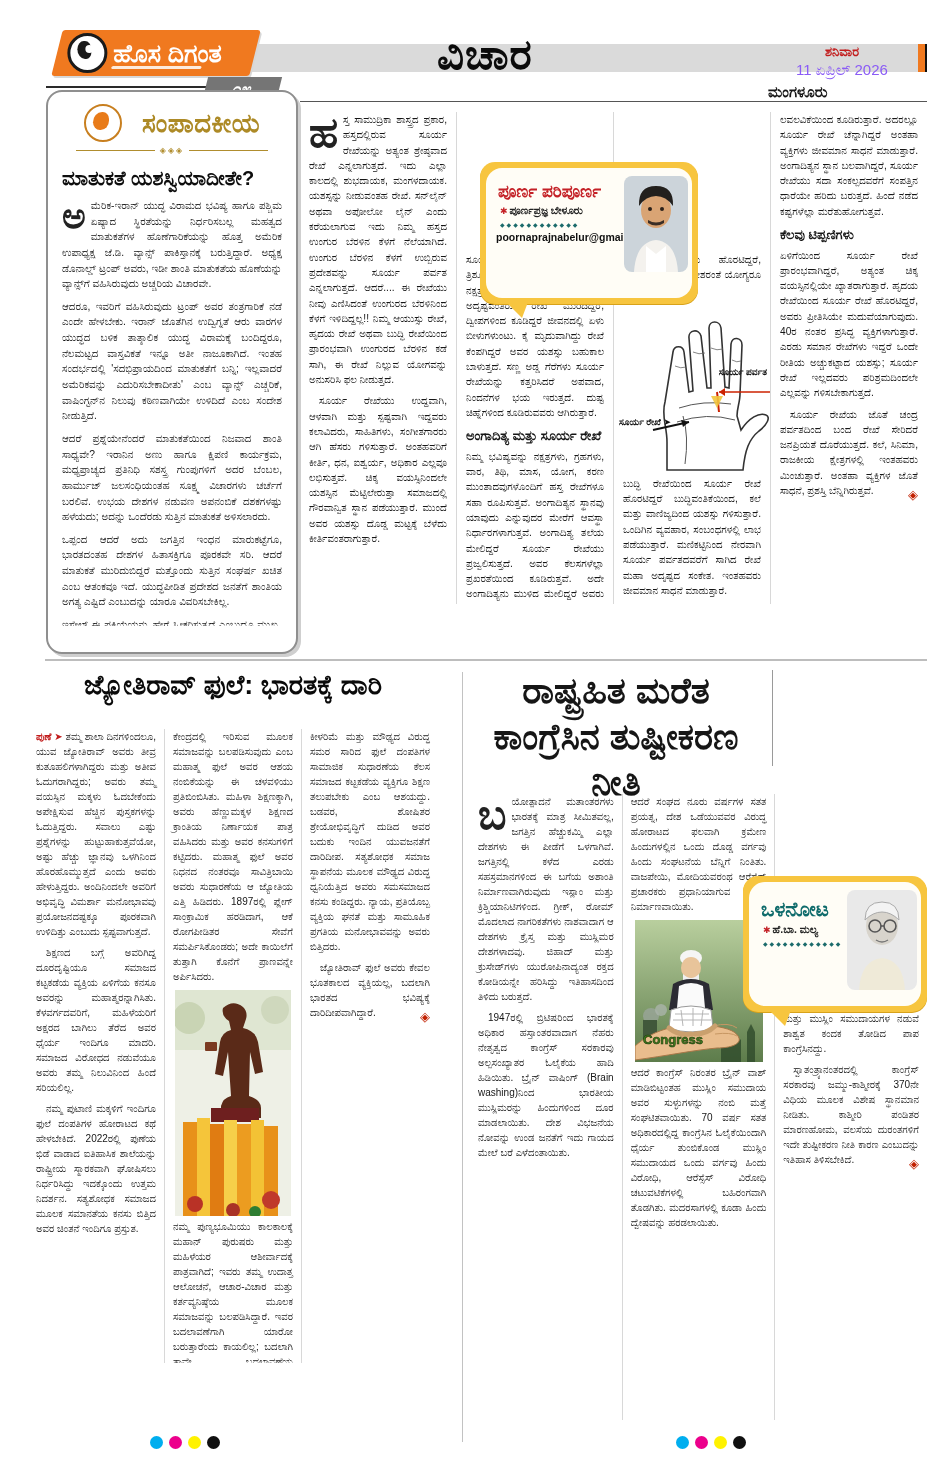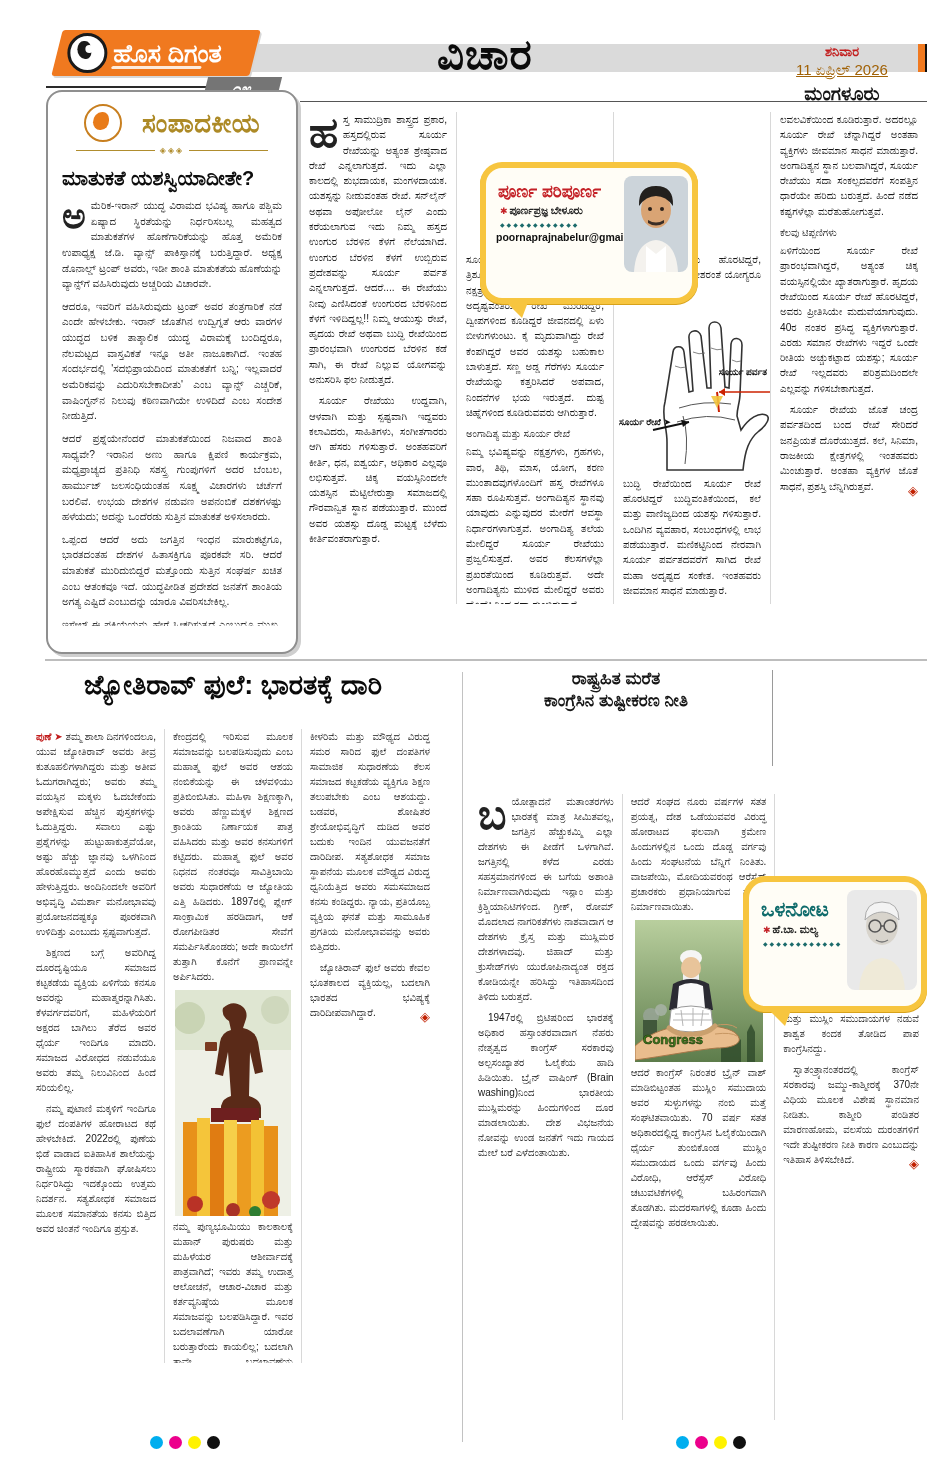--- a/index.html
+++ b/index.html
@@ -19,23 +19,23 @@
   .logo-tagline{position:absolute;left:58px;top:36px;width:90px;height:3px;background:rgba(255,255,255,.85);
                border-radius:2px;}
   .pagenum-box{position:absolute;left:205px;top:77px;width:74px;height:25px;background:#757575;
                transform:skewX(-14deg);display:flex;align-items:center;justify-content:center;
                color:#fff;font-weight:bold;font-size:17px;}
   .graybar{position:absolute;left:252px;top:44px;width:666px;height:28px;background:#DADADA;}
   .section-title{position:absolute;left:437px;top:31px;font-size:42px;font-weight:800;color:#0b0b0b;
                letter-spacing:1px;}
   .right-info{position:absolute;left:768px;top:45px;width:148px;text-align:center;line-height:1.15;}
   .weekday{color:#C21D1D;font-weight:bold;font-size:13px;}
-  .pubdate{color:#a16207;font-size:15px;margin-top:1px;text-decoration:underline;}
+  .pubdate{color:#8b5cf6;font-size:15px;margin-top:1px;}
   .orange-tick{position:absolute;left:918px;top:44px;width:7px;height:28px;background:#F0791F;border-right:2px solid #111;}
-  .city{position:absolute;left:768px;top:83px;width:148px;text-align:center;font-size:19px;font-weight:bold;}
+  .city{position:absolute;left:768px;top:83px;width:148px;font-size:15px;font-weight:bold;}
   .rule-left{position:absolute;left:46px;top:86px;width:215px;height:2px;background:#2a2a2a;}
   .rule-top{position:absolute;left:300px;top:101px;width:627px;height:1px;background:#555;}
   
   .ed-box{position:absolute;left:46px;top:90px;width:248px;height:560px;border:2px solid #8f8f8f;
           border-radius:16px;background:#fff;box-shadow:3px 3px 0 #cfcfcf;overflow:hidden;}
   .ed-head{display:flex;align-items:center;justify-content:center;gap:20px;margin-top:12px;}
   .ed-logo{width:34px;height:34px;border-radius:50%;border:2px solid #c87f1f;background:#fff;position:relative;flex:none;}
   .ed-logo::after{content:"";position:absolute;left:7px;top:6px;width:16px;height:18px;background:#e87b1a;
           border-radius:60% 40% 55% 45%;}
   .ed-title{color:#AD8A26;font-size:26px;font-weight:800;letter-spacing:.5px;}
@@ -48,24 +48,24 @@
   .dropcap{float:left;font-size:36px;line-height:.85;font-weight:bold;padding:3px 5px 0 0;color:#222;}
   .dropcap.big{font-size:42px;}
   
   .ma{position:absolute;left:300px;top:104px;width:627px;height:552px;}
   .ma-headline{text-align:center;font-size:37px;font-weight:800;letter-spacing:1px;color:#0a0a0a;height:50px;}
   .ma-cols{display:flex;margin-top:8px;height:492px;overflow:hidden;position:relative;}
   .col{flex:1;padding:0 9px;font-size:10.2px;line-height:1.5;text-align:justify;overflow:hidden;}
   .col + .col{border-left:1px solid #d8d8d8;}
   .col p{margin:0 0 6px;text-indent:10px;}
   .col p.first{text-indent:0;}
-  .subhead{font-weight:400;font-size:10px;margin:4px 0 3px;text-indent:0;}
+  .subhead{font-weight:700;font-size:13px;margin:4px 0 3px;text-indent:0;}
   .spacer{height:140px;}
   
-  .bubble{position:absolute;background:#F7C53F;border-radius:22px;z-index:3;box-shadow:0 1px 0 #d8a21a;}
+  .bubble{position:absolute;background:#F7C53F;border-radius:15px;z-index:3;box-shadow:0 1px 0 #d8a21a;}
   .bubble .tail{position:absolute;left:26px;bottom:-14px;width:0;height:0;
       border-left:16px solid transparent;border-right:6px solid transparent;border-top:16px solid #F7C53F;}
   .bubble-inner{position:absolute;inset:6px;background:#fffdf6;border-radius:16px;overflow:hidden;}
   .bub-main{left:180px;top:50px;width:218px;height:142px;}
   .bub-title{color:#C42127;font-size:17px;font-weight:800;margin:14px 0 2px 12px;}
   .bub-name{font-size:10.5px;font-weight:bold;margin-left:14px;color:#222;}
   .bub-star{color:#C42127;font-size:9px;margin-right:2px;}
   .bub-dots{color:#1c6b6b;font-size:6px;letter-spacing:2px;margin:4px 0 3px 14px;}
   .bub-mail{font-size:10.5px;font-weight:bold;color:#111;margin-left:10px;}
   .bub-photo{position:absolute;right:4px;top:8px;width:64px;height:96px;border-radius:8px;overflow:hidden;}
@@ -86,21 +86,21 @@
   .bcol{flex:1;padding:0 8px;font-size:10px;line-height:1.5;text-align:justify;overflow:hidden;margin-top:16px;}
   .bcol + .bcol{border-left:1px solid #d8d8d8;}
   .bcol p{margin:0 0 6px;text-indent:10px;}
   .bcol p.first{text-indent:0;}
   .dateline{color:#C21D1D;font-weight:800;}
   .statue{display:block;margin:3px auto;}
   .cartoon{display:block;margin:3px auto;}
   
   .ca{left:470px;width:457px;}
   .ca-top{display:flex;height:100px;}
-  .ca-headline{width:292px;text-align:center;font-size:17px;font-weight:800;line-height:1.28;}
+  .ca-headline{width:292px;text-align:center;font-size:36px;font-weight:800;line-height:1.28;}
   .ca-sep{width:1px;background:#9a9a9a;margin:2px 10px;}
   .ca-quote{flex:1;font-size:14px;font-weight:600;line-height:1.45;padding-top:2px;color:#1c1c1c;}
   .ca-cols{height:642px;position:relative;}
   .bub-ca{right:0;top:98px;width:184px;height:136px;position:absolute;}
   .bub-ca .bub-title{color:#0F6B6B;font-size:20px;margin:16px 0 2px 12px;}
   .ca-spacer{height:142px;}
   
   .cmyk{position:absolute;display:flex;gap:6px;}
   .cmyk span{width:13px;height:13px;border-radius:50%;display:block;}
   .c-c{background:#00AEEF}.c-m{background:#EC008C}.c-y{background:#FFF200}.c-k{background:#101010}

